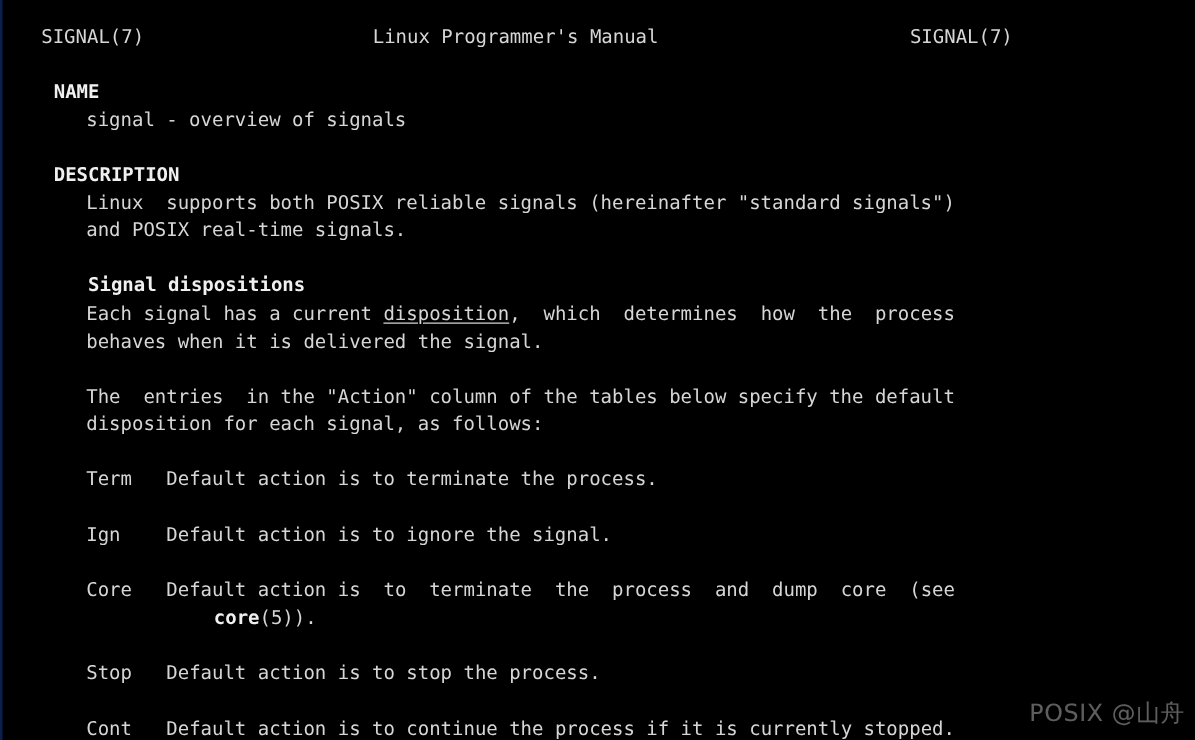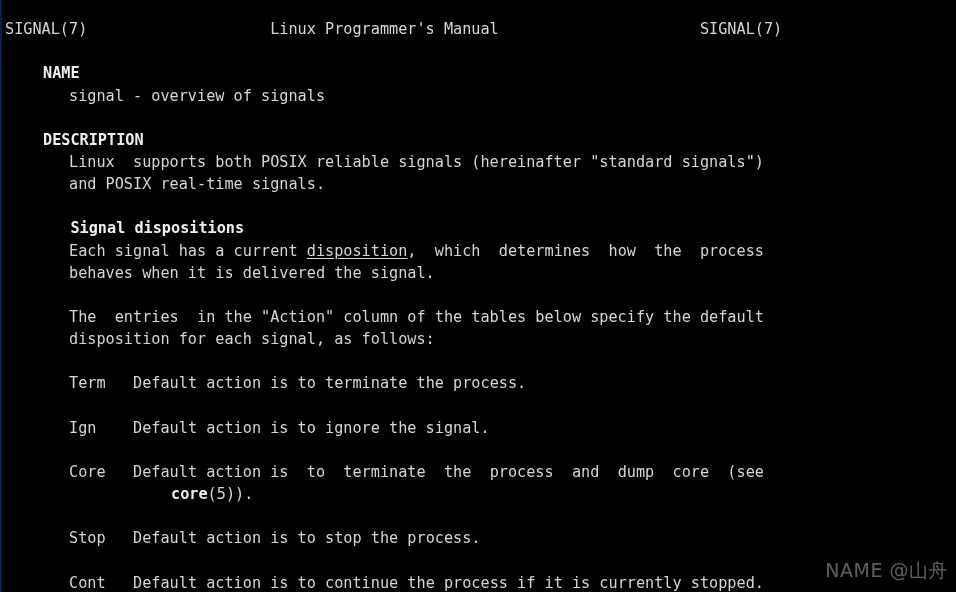--- a/index.html
+++ b/index.html
@@ -47,20 +47,21 @@
     display: block;
   }
   .blank { height: 22.15px; display: block; }
   .b { font-weight: bold; color: #f0f0f0; padding-left: 38px; }
   .u { text-decoration: underline; text-underline-offset: 2px; text-align: right; }
   .hdr-line {
     position: relative;
     height: 22.15px;
     display: block;
     white-space: pre;
+    margin-left: 28px;
   }
   
   #watermark {
     position: absolute;
     right: 8px;
     bottom: 8px;
     color: rgba(225,225,225,0.42);
     font-family: "DejaVu Sans", "Liberation Sans", sans-serif;
     font-size: 19px;
     letter-spacing: 0.5px;
@@ -70,14 +71,14 @@
   }
 </style>
 </head>
 <body>
 
 <div id="page">
   <div id="left-edge"></div>
 
   <pre class="manpage"><span class="hdr-line"><span>SIGNAL(7)</span><span>                    </span><span>Linux Programmer's Manual</span><span>                      </span><span>SIGNAL(7)</span></span><span class="blank"> </span><span class="line b">NAME</span><span class="line">       signal - overview of signals</span><span class="blank"> </span><span class="line b">DESCRIPTION</span><span class="line">       Linux  supports both POSIX reliable signals (hereinafter "standard signals")</span><span class="line">       and POSIX real-time signals.</span><span class="blank"> </span><span class="line b">   Signal dispositions</span><span class="line"><span>       Each signal has a current </span><span class="u">disposition</span><span>,  which  determines  how  the  process</span></span><span class="line">       behaves when it is delivered the signal.</span><span class="blank"> </span><span class="line">       The  entries  in the "Action" column of the tables below specify the default</span><span class="line">       disposition for each signal, as follows:</span><span class="blank"> </span><span class="line"><span>       Term</span><span>   </span><span>Default action is to terminate the process.</span></span><span class="blank"> </span><span class="line"><span>       Ign</span><span>    </span><span>Default action is to ignore the signal.</span></span><span class="blank"> </span><span class="line"><span>       Core</span><span>   </span><span>Default action is  to  terminate  the  process  and  dump  core  (see</span></span><span class="line"><span>              </span><span class="b">core</span><span>(5)).</span></span><span class="blank"> </span><span class="line"><span>       Stop</span><span>   </span><span>Default action is to stop the process.</span></span><span class="blank"> </span><span class="line"><span>       Cont</span><span>   </span><span>Default action is to continue the process if it is currently stopped.</span></span></pre>
 
-  <div id="watermark">NAME @山舟</div>
+  <div id="watermark">POSIX @山舟</div>
 </div>
 
 </body></html>

